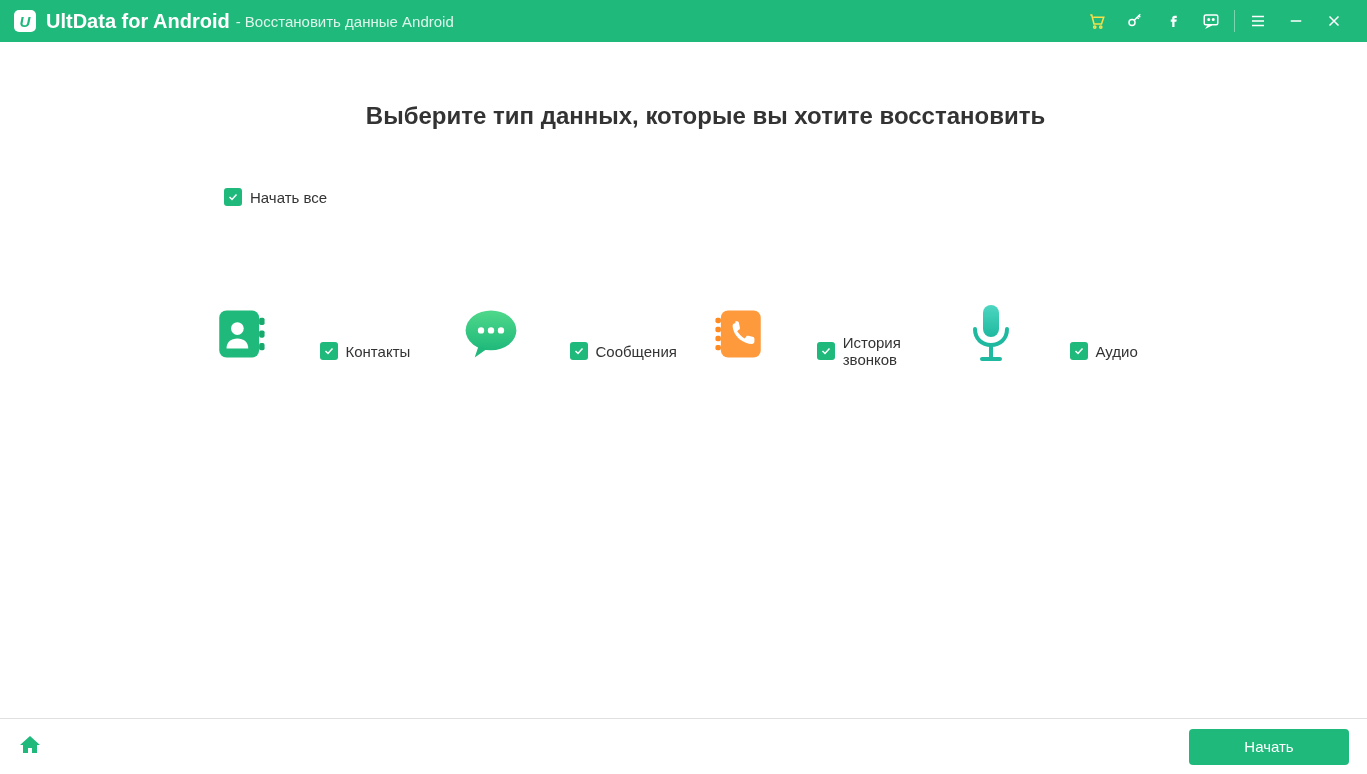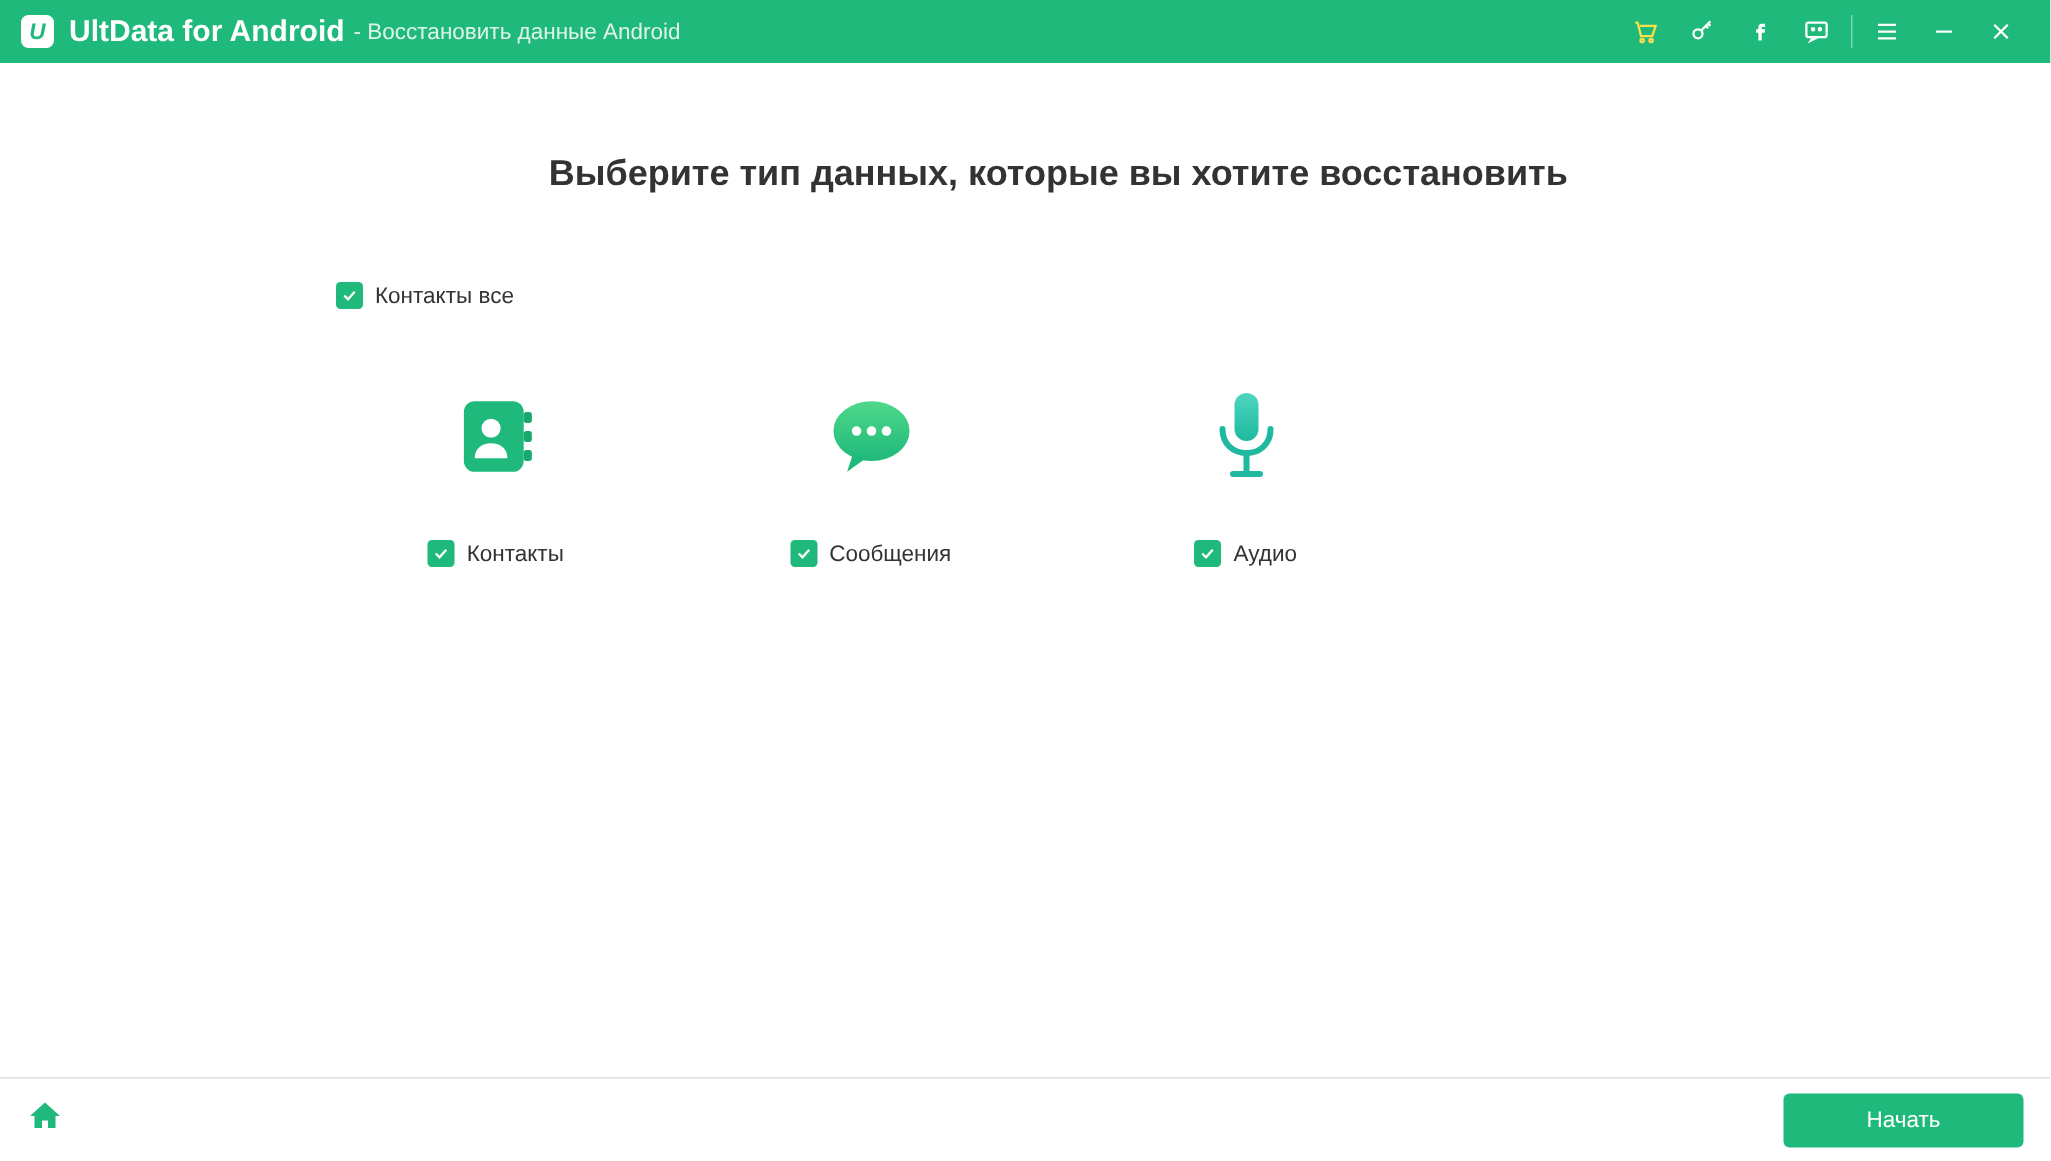--- a/index.html
+++ b/index.html
@@ -49,21 +49,21 @@
 .chk svg { width: 12px; height: 12px; stroke: #fff; stroke-width: 3; fill: none; }
 
 .grid {
   margin-top: 50px;
   display: grid;
   grid-template-columns: repeat(4, 250px);
   grid-template-rows: repeat(2, 190px);
   gap: 20px 0;
 }
 .tile {
-  display: flex; flex-direction: column; align-items: center; justify-content: flex-start;
+  display: flex; align-items: center; justify-content: flex-start; gap: 44px;
 }
 .tile-icon {
   width: 70px; height: 70px; display: flex; align-items: center; justify-content: center;
   margin-bottom: 34px;
 }
 .tile-label {
   display: flex; align-items: center; font-size: 15px; color: #333; cursor: pointer;
 }
 
 .bottombar {
@@ -134,21 +134,21 @@
 
 <div class="content">
   <div class="heading">Выберите тип данных, которые вы хотите восстановить</div>
 
   <div class="select-all">
     <span class="chk">
         <svg viewBox="0 0 24 24">
           <path d="M5 12l5 5L19 7"></path>
         </svg>
       </span>
-    <span>Контакты все</span>
+    <span>Начать все</span>
   </div>
 
   <div class="grid">
 
     <div class="tile">
       <div class="tile-icon">
         <svg width="58" height="58" viewBox="0 0 64 64">
           <rect x="8" y="6" width="44" height="52" rx="8" fill="#1fb97b"></rect>
           <rect x="52" y="14" width="6" height="8" rx="2" fill="#18a96c"></rect>
           <rect x="52" y="28" width="6" height="8" rx="2" fill="#18a96c"></rect>
@@ -186,20 +186,40 @@
       <div class="tile-label">
         <span class="chk">
             <svg viewBox="0 0 24 24">
               <path d="M5 12l5 5L19 7"></path>
             </svg>
           </span>
         <span>Сообщения</span>
       </div>
     </div>
 
+    <div class="tile">
+      <div class="tile-icon">
+        <svg width="58" height="58" viewBox="0 0 64 64">
+          <rect x="12" y="6" width="44" height="52" rx="8" fill="#ff9a3c"></rect>
+          <rect x="6" y="14" width="6" height="6" rx="2" fill="#ff8a1f"></rect>
+          <rect x="6" y="24" width="6" height="6" rx="2" fill="#ff8a1f"></rect>
+          <rect x="6" y="34" width="6" height="6" rx="2" fill="#ff8a1f"></rect>
+          <rect x="6" y="44" width="6" height="6" rx="2" fill="#ff8a1f"></rect>
+          <path d="M28 20c-2 0-3 1-3 3 0 5 3 11 8 15 4 3 9 5 13 5 2 0 3-1 3-3v-3c0-1-1-2-2-2l-5-1c-1 0-2 0-2 1l-2 2c-3-2-6-5-8-8l2-2c1 0 1-1 1-2l-1-5c0-1-1-2-2-2h-2z" fill="#fff"></path>
+        </svg>
+      </div>
+      <div class="tile-label">
+        <span class="chk">
+            <svg viewBox="0 0 24 24">
+              <path d="M5 12l5 5L19 7"></path>
+            </svg>
+          </span>
+        <span>История звонков</span>
+      </div>
+    </div>
 
 
 
     <div class="tile">
       <div class="tile-icon">
         <svg width="50" height="62" viewBox="0 0 50 62">
           <defs>
               <linearGradient id="g3" x1="0" y1="0" x2="0" y2="1">
                 <stop offset="0" stop-color="#4dd6c1"></stop>
                 <stop offset="1" stop-color="#1fb9a0"></stop>

